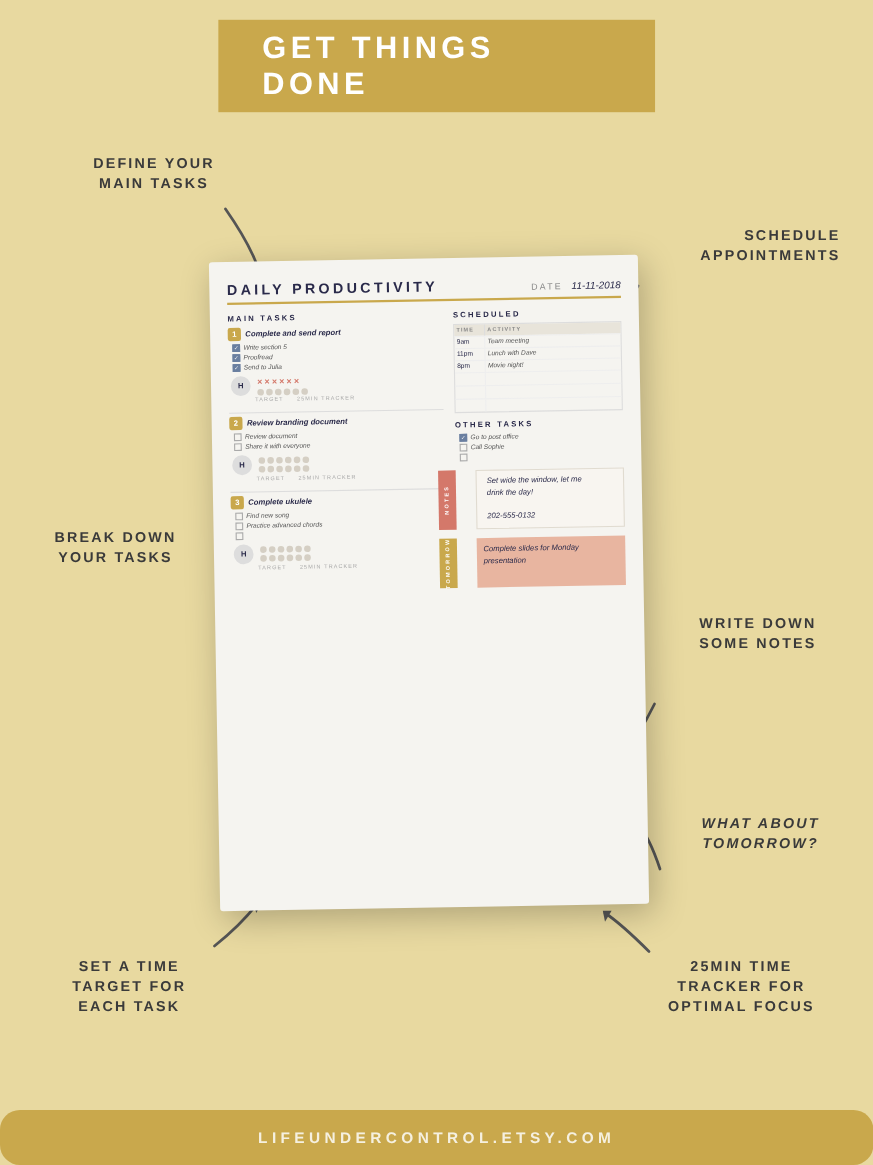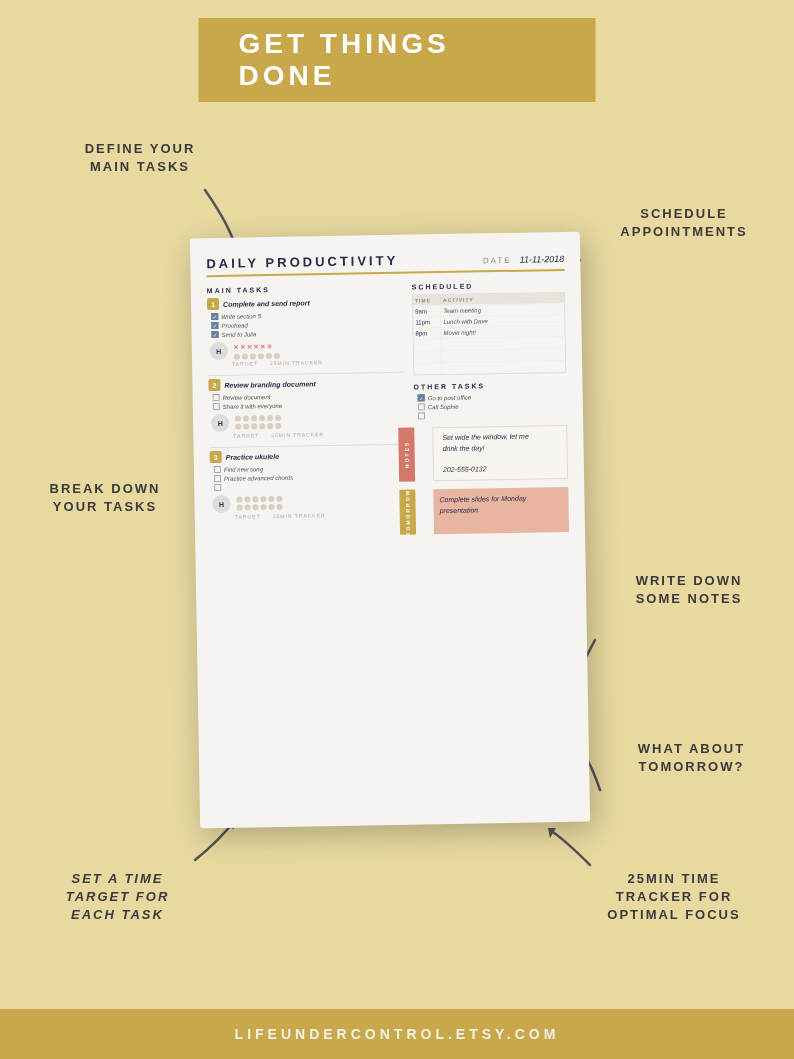--- a/index.html
+++ b/index.html
@@ -367,20 +367,21 @@
     .footer {
       position: absolute;
       bottom: 0;
       left: 0;
       right: 0;
       height: 50px;
       background-color: #c9a84c;
       display: flex;
       align-items: center;
       justify-content: center;
+      border-radius: 18px;
     }
     .footer-text {
       font-size: 14px;
       letter-spacing: 4px;
       color: #f5f0e0;
       text-transform: uppercase;
       font-weight: 700;
     }
 
     
@@ -397,48 +398,48 @@
 
 <div class="header-banner">
   <span class="header-banner-text">GET THINGS DONE</span>
 </div>
 
 <div class="annotation" style="top:140px;left:60px;width:160px;">
   <span style="white-space:pre-line;">DEFINE YOUR
 MAIN TASKS</span>
 </div>
 
-<div class="annotation" style="top:205px;right:30px;width:160px;">
+<div class="annotation" style="top:205px;right:30px;width:160px;text-align:right;">
   <span style="white-space:pre-line;">SCHEDULE
 APPOINTMENTS</span>
 </div>
 
 <div class="annotation" style="top:480px;left:25px;width:160px;">
   <span style="white-space:pre-line;text-align:center;">BREAK DOWN
 YOUR TASKS</span>
 </div>
 
-<div class="annotation" style="top:572px;right:25px;width:160px;">
+<div class="annotation" style="top:558px;right:25px;width:160px;">
   <span style="white-space:pre-line;">WRITE DOWN
 SOME NOTES</span>
 </div>
 
 <div class="annotation" style="top:870px;left:30px;width:175px;">
-  <span style="white-space:pre-line;font-style:italic;">SET A TIME
+  <span style="white-space:pre-line;">SET A TIME
 TARGET FOR
 EACH TASK</span>
 </div>
 
 <div class="annotation" style="top:870px;right:20px;width:200px;">
   <span style="white-space:pre-line;text-align:center;">25MIN TIME
 TRACKER FOR
 OPTIMAL FOCUS</span>
 </div>
 
-<div class="annotation" style="top:740px;right:20px;width:165px;">
+<div class="annotation" style="top:740px;right:20px;width:165px;font-style:italic;">
   <span style="white-space:pre-line;">WHAT ABOUT
 TOMORROW?</span>
 </div>
 
 <svg class="arrows-layer" viewBox="0 0 794 1059">
 
   <path d="M 205 190 Q 240 240 240 270" stroke="#555" stroke-width="2.5" fill="none" stroke-linecap="round"></path>
   <polygon points="236,268 244,268 240,278" fill="#555"></polygon>
 
   <path d="M 580 260 Q 560 290 560 310" stroke="#555" stroke-width="2.5" fill="none" stroke-linecap="round"></path>
@@ -559,21 +560,21 @@
           <span class="tracker-label-text">TARGET</span>
           <span class="tracker-label-text">25MIN TRACKER</span>
         </div>
       </div>
 
       <hr class="divider">
 
       <div class="task-block">
         <div class="task-main-row">
           <div class="task-number">3</div>
-          <span class="task-main-text">Practice ukulele</span>
+          <span class="task-main-text">Complete ukulele</span>
         </div>
         <div class="subtask-row">
           <div class="subtask-check"></div>
           <span class="subtask-text">Find new song</span>
         </div>
         <div class="subtask-row">
           <div class="subtask-check"></div>
           <span class="subtask-text">Practice advanced chords</span>
         </div>
         <div class="subtask-row">

